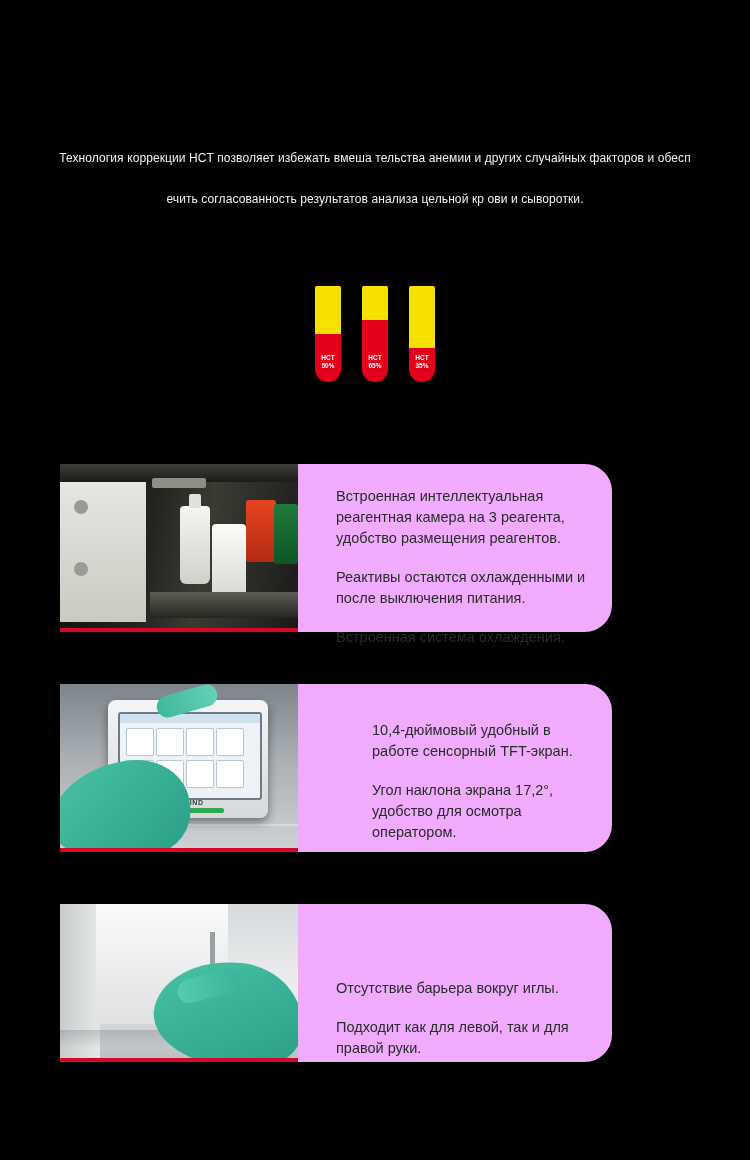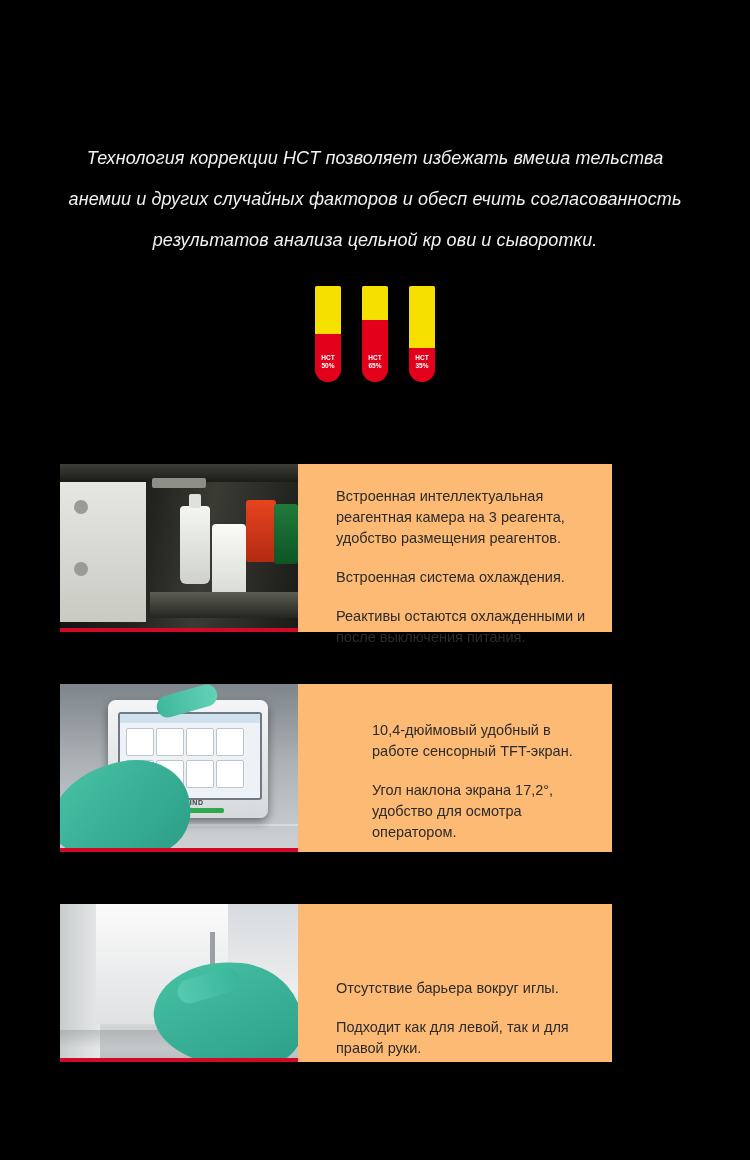--- a/index.html
+++ b/index.html
@@ -16,26 +16,25 @@
     overflow: hidden;
   }
 
   
   .headline {
     position: absolute;
     left: 55px;
     top: 138px;
     width: 640px;
     text-align: center;
-    font-size: 18px;
+    font-size: 12px;
     line-height: 41px;
     color: #f2f2f2;
     letter-spacing: 0.1px;
     font-weight: 400;
-    font-style: italic;
   }
 
   
   .tubes {
     position: absolute;
     left: 315px;
     top: 286px;
     width: 120px;
     height: 96px;
   }
@@ -77,23 +76,24 @@
   .tube .label .pct { display: block; }
   #tube-0 { left: 0; }
   #tube-1 { left: 47px; }
   #tube-2 { left: 94px; }
 
   
   .feature {
     position: absolute;
     left: 60px;
     width: 552px;
-    background: #fdba74;
+    background: #f0abfc;
     display: flex;
     align-items: stretch;
+    border-radius: 27px;
   }
   .feature .photo {
     position: relative;
     width: 238px;
     flex: 0 0 238px;
     overflow: hidden;
     background: #2a2a2a;
   }
   .feature .photo .underline {
     position: absolute;
@@ -271,22 +271,22 @@
     <div class="ph1-hinge"></div>
     <div class="ph1-b3"></div>
     <div class="ph1-b4"></div>
     <div class="ph1-b1"></div>
     <div class="ph1-b2"></div>
     <div class="ph1-shelf"></div>
     <div class="underline"></div>
   </div>
   <div class="text">
     <p>Встроенная интеллектуальная реагентная камера на 3 реагента, удобство размещения реагентов.</p>
+    <p>Реактивы остаются охлажденными и после выключения питания.</p>
     <p>Встроенная система охлаждения.</p>
-    <p>Реактивы остаются охлажденными и после выключения питания.</p>
   </div>
 </div>
 
 <div class="feature" id="feature-1">
   <div class="photo">
     <div class="ph2-bg"></div>
     <div class="ph2-deskline"></div>
     <div class="ph2-device">
       <div class="ph2-brand">DF50</div>
       <div class="ph2-screen">

